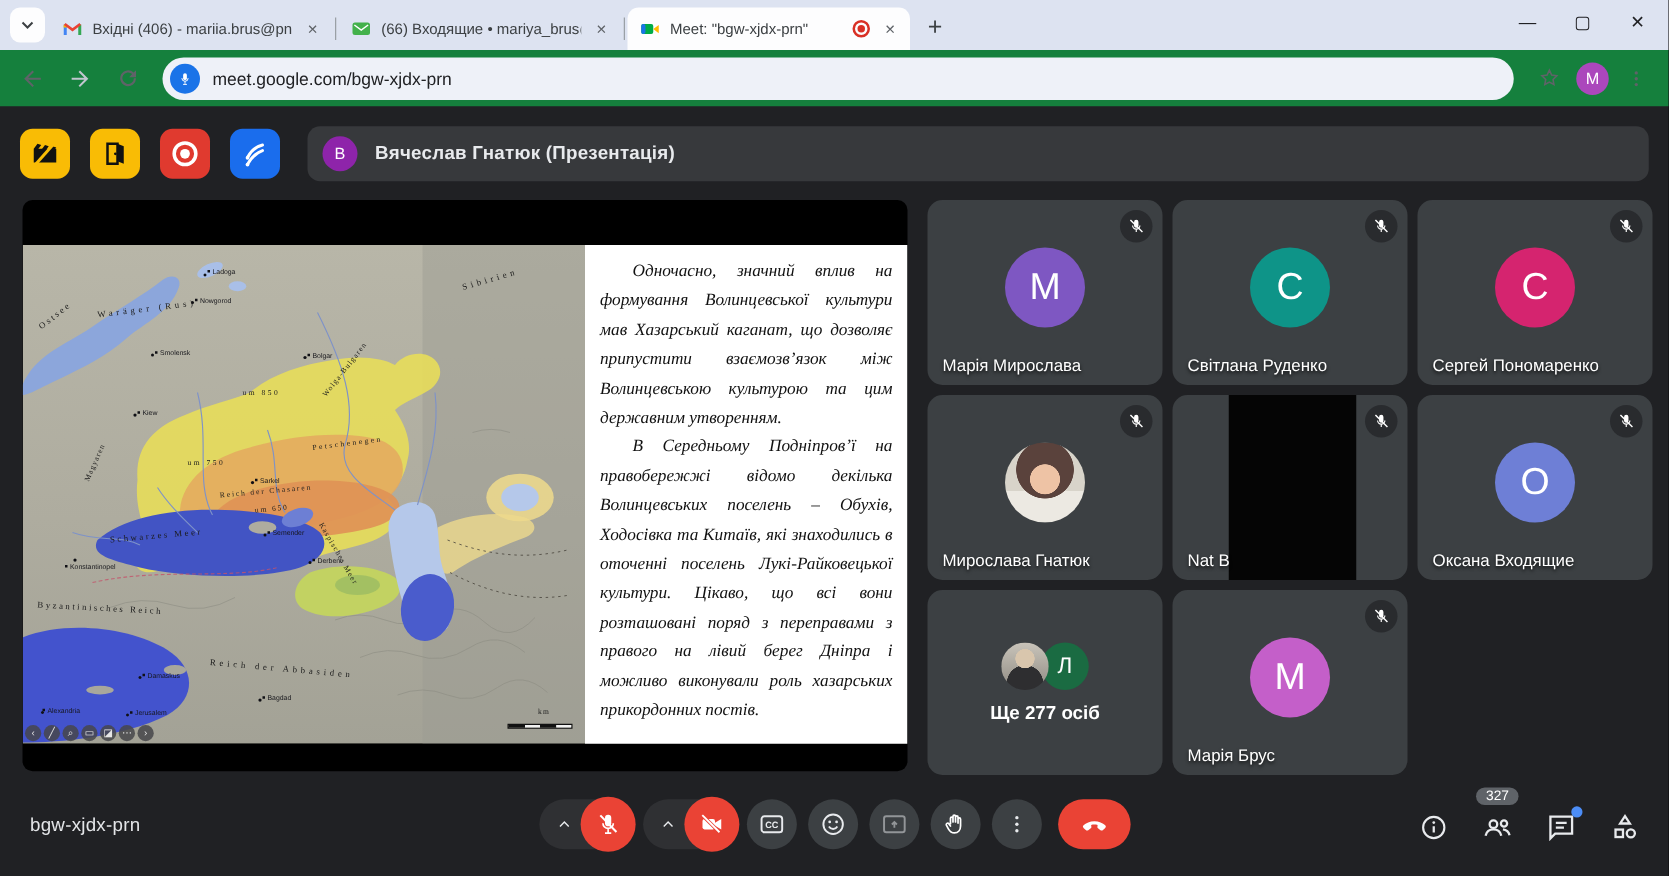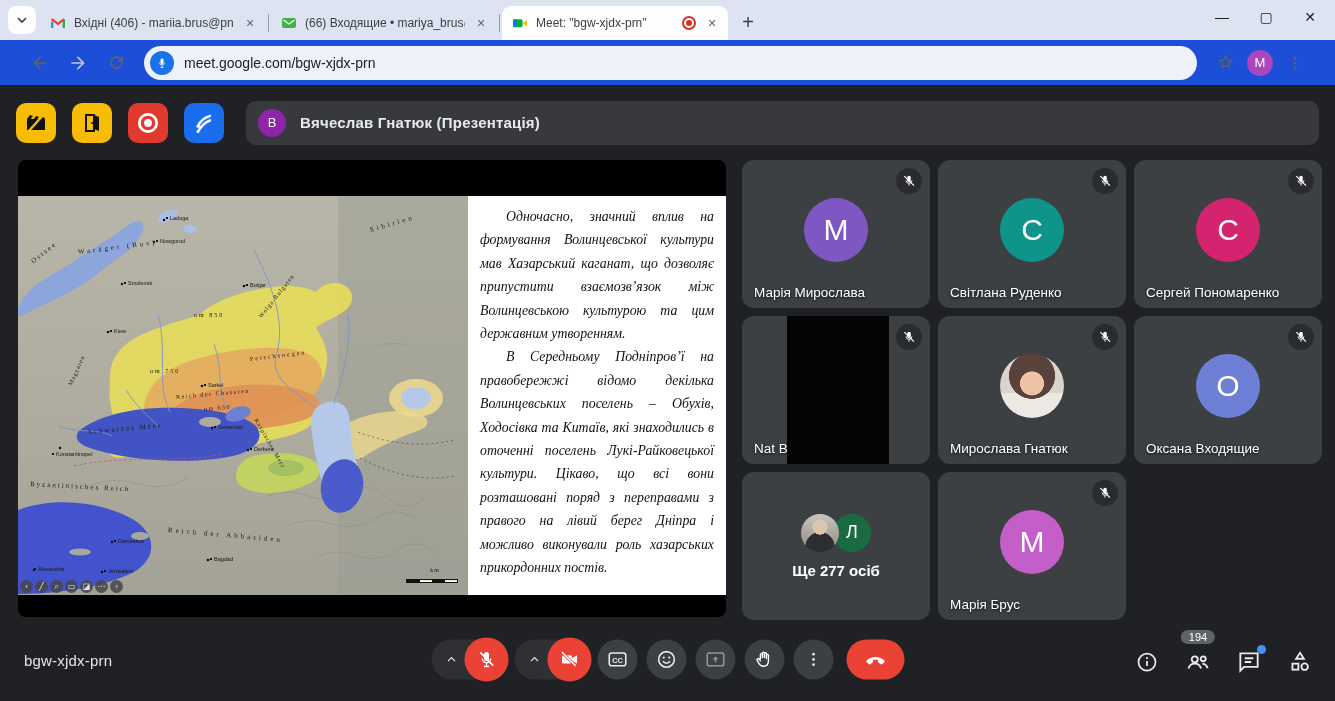--- a/index.html
+++ b/index.html
@@ -14,21 +14,21 @@
   .tab .tab-title { flex:1; white-space:nowrap; overflow:hidden; }
   .tab .tab-close { width:16px; height:16px; border-radius:50%; display:flex; align-items:center; justify-content:center; color:#5f6368; font-size:14px; line-height:1; }
   .tabsep { width:1px; height:18px; background:#9aa0a6; margin:0 2px 8px 2px; align-self:flex-end; }
   .favicon { width:16px; height:16px; flex:0 0 16px; }
   .rec-dot { width:14px; height:14px; border:2px solid #d93025; border-radius:50%; display:flex; align-items:center; justify-content:center; }
   .rec-dot i { width:6px; height:6px; border-radius:50%; background:#d93025; }
   .newtab { width:28px; height:28px; margin:0 0 4px 6px; display:flex; align-items:center; justify-content:center; color:#3c4043; font-size:20px; }
   .wincontrols { position:absolute; right:6px; top:0; height:34px; display:flex; align-items:center; gap:26px; padding-right:10px; color:#202124; }
   .wincontrols span { font-size:14px; width:18px; text-align:center; }
 
-  .toolbar { height:45px; background:#1d4ed8; display:flex; align-items:center; padding:0 24px; gap:6px; }
+  .toolbar { height:45px; background:#15803d; display:flex; align-items:center; padding:0 10px; gap:6px; }
   .navbtn { width:32px; height:32px; display:flex; align-items:center; justify-content:center; }
   .omnibox { flex:1; height:34px; margin:0 6px; background:#eef1f8; border-radius:17px; display:flex; align-items:center; gap:10px; padding:0 12px 0 6px; }
   .micbadge { width:24px; height:24px; border-radius:50%; background:#1a73e8; display:flex; align-items:center; justify-content:center; }
   .url { color:#202124; font-size:14px; }
   .chrome-avatar { width:26px; height:26px; border-radius:50%; background:#ab47bc; color:#fff; font-size:13px; display:flex; align-items:center; justify-content:center; }
 
   
   .meet-top { height:75px; display:flex; align-items:center; gap:16px; padding:0 16px; }
   .extbtn { width:40px; height:40px; border-radius:10px; display:flex; align-items:center; justify-content:center; flex:0 0 40px; }
   .extbtn.yellow { background:#f9bc05; }
@@ -418,41 +418,41 @@
               <path d="M12 14a3 3 0 0 0 3-3V6a3 3 0 0 0-6 0v5a3 3 0 0 0 3 3z" fill="#fff"></path>
               <path d="M17 11a5 5 0 0 1-10 0M12 16v4" stroke="#fff" stroke-width="1.6" fill="none"></path>
               <path d="M4 3.5L20.5 20" stroke="#fff" stroke-width="2"></path>
             </svg>
           </div>
         <div class="letter-avatar" style="background-color: rgb(213, 36, 111);">С</div>
         <span class="name">Сергей Пономаренко</span>
       </div>
 
       <div class="tile">
-        <div class="natb-black"></div>
-        <div class="mic-off">
-            <svg width="14" height="14" viewBox="0 0 24 24">
-              <path d="M12 14a3 3 0 0 0 3-3V6a3 3 0 0 0-6 0v5a3 3 0 0 0 3 3z" fill="#fff"></path>
-              <path d="M17 11a5 5 0 0 1-10 0M12 16v4" stroke="#fff" stroke-width="1.6" fill="none"></path>
-              <path d="M4 3.5L20.5 20" stroke="#fff" stroke-width="2"></path>
-            </svg>
-          </div>
-        <span class="name">Nat B</span>
-      </div>
-
-      <div class="tile">
         <div class="mic-off">
             <svg width="14" height="14" viewBox="0 0 24 24">
               <path d="M12 14a3 3 0 0 0 3-3V6a3 3 0 0 0-6 0v5a3 3 0 0 0 3 3z" fill="#fff"></path>
               <path d="M17 11a5 5 0 0 1-10 0M12 16v4" stroke="#fff" stroke-width="1.6" fill="none"></path>
               <path d="M4 3.5L20.5 20" stroke="#fff" stroke-width="2"></path>
             </svg>
           </div>
         <div class="photo-avatar"></div>
         <span class="name">Мирослава Гнатюк</span>
+      </div>
+
+      <div class="tile">
+        <div class="natb-black"></div>
+        <div class="mic-off">
+            <svg width="14" height="14" viewBox="0 0 24 24">
+              <path d="M12 14a3 3 0 0 0 3-3V6a3 3 0 0 0-6 0v5a3 3 0 0 0 3 3z" fill="#fff"></path>
+              <path d="M17 11a5 5 0 0 1-10 0M12 16v4" stroke="#fff" stroke-width="1.6" fill="none"></path>
+              <path d="M4 3.5L20.5 20" stroke="#fff" stroke-width="2"></path>
+            </svg>
+          </div>
+        <span class="name">Nat B</span>
       </div>
 
       <div class="tile">
         <div class="mic-off">
             <svg width="14" height="14" viewBox="0 0 24 24">
               <path d="M12 14a3 3 0 0 0 3-3V6a3 3 0 0 0-6 0v5a3 3 0 0 0 3 3z" fill="#fff"></path>
               <path d="M17 11a5 5 0 0 1-10 0M12 16v4" stroke="#fff" stroke-width="1.6" fill="none"></path>
               <path d="M4 3.5L20.5 20" stroke="#fff" stroke-width="2"></path>
             </svg>
           </div>
@@ -557,21 +557,21 @@
 
     <div class="rightbar">
       <div class="rb">
         <svg width="24" height="24" viewBox="0 0 24 24">
             <circle cx="12" cy="12" r="8.5" fill="none" stroke="#e8eaed" stroke-width="1.7"></circle>
             <path d="M12 11v5" stroke="#e8eaed" stroke-width="1.8"></path>
             <circle cx="12" cy="8" r="1.1" fill="#e8eaed"></circle>
           </svg>
       </div>
       <div class="rb">
-        <span class="count-badge">194</span>
+        <span class="count-badge">327</span>
         <svg width="26" height="26" viewBox="0 0 24 24" fill="none" stroke="#e8eaed" stroke-width="1.7">
             <circle cx="9" cy="9.5" r="2.8"></circle>
             <path d="M3.2 18c.7-2.9 3-4.6 5.8-4.6s5.1 1.7 5.8 4.6"></path>
             <circle cx="16.8" cy="9" r="2.3"></circle>
             <path d="M16 13.4c2.4.3 4.3 1.9 4.9 4.3"></path>
           </svg>
       </div>
       <div class="rb">
         <span class="blue-dot"></span>
         <svg width="26" height="26" viewBox="0 0 24 24" fill="none" stroke="#e8eaed" stroke-width="1.7">

